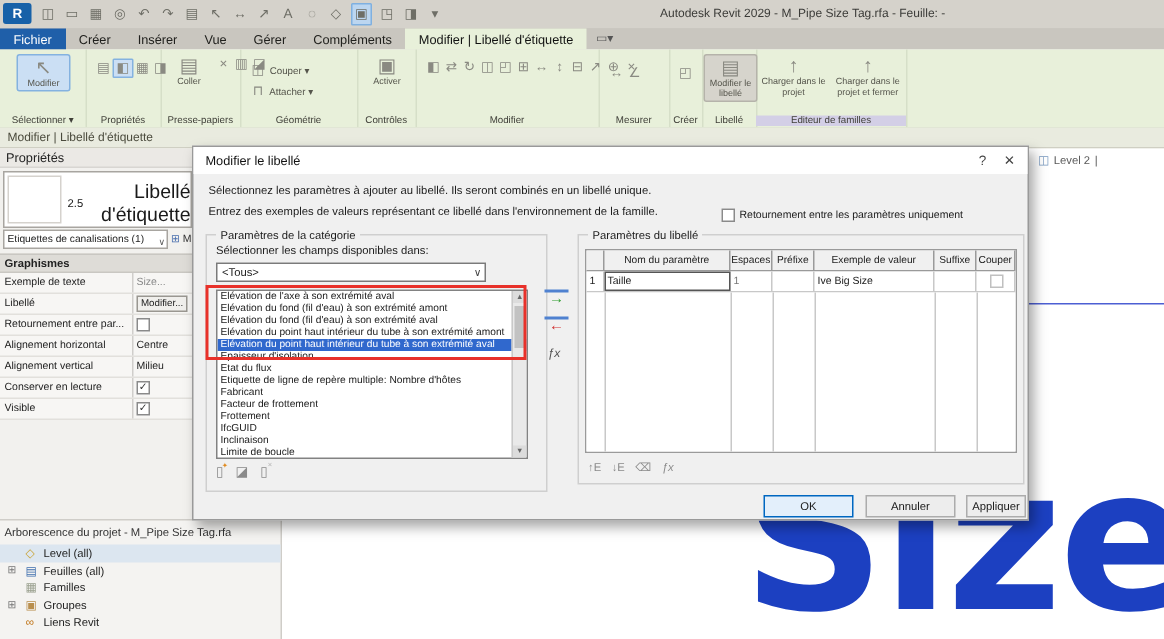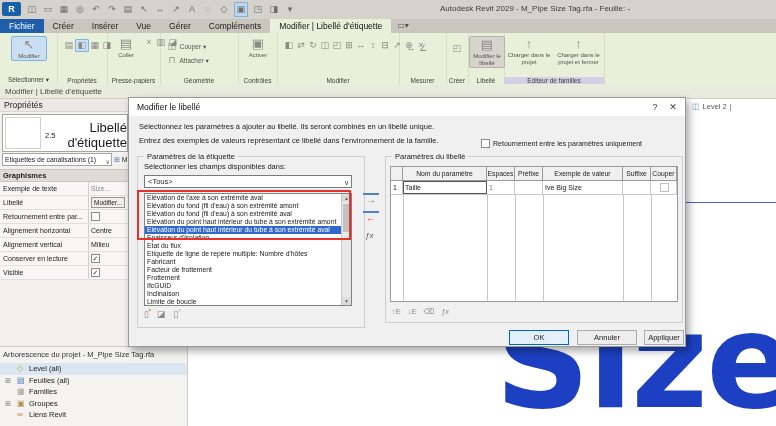--- a/index.html
+++ b/index.html
@@ -70,21 +70,21 @@
   
   .dialog{left:128px;top:97px;width:558px;height:250px;background:#f0f0f0;border:1px solid #999;box-shadow:3px 4px 8px rgba(0,0,0,.35);z-index:20;box-sizing:border-box;}
   .dtitle{position:absolute;left:0;top:0;width:100%;height:18px;background:#fff;line-height:18px;padding-left:8px;font-size:8.5px;color:#111;box-sizing:border-box;}
   .dhelp{position:absolute;top:0;width:16px;height:18px;line-height:18px;text-align:center;color:#444;font-size:9px;}
   .dline{position:absolute;left:10px;font-size:7.5px;color:#1a1a1a;white-space:nowrap;}
   .wrapcb{position:absolute;left:352px;top:41px;font-size:7px;color:#1a1a1a;display:flex;gap:3px;align-items:center;}
   .wbox{width:7px;height:7px;border:1px solid #8a8a8a;background:#fff;display:inline-block;}
   .group{position:absolute;border:1px solid #cfcfcf;background:#f0f0f0;}
   .glegend{position:absolute;left:6px;top:-5px;background:#f0f0f0;padding:0 3px;font-size:7.5px;color:#1a1a1a;white-space:nowrap;}
   .fhint{position:absolute;left:6px;top:5px;font-size:7.5px;color:#1a1a1a;}
-  .combo{position:absolute;left:6px;top:18px;width:208px;height:13px;background:#fff;border:1px solid #7a7a7a;line-height:12px;font-size:7.5px;padding-left:3px;box-sizing:border-box;}
+  .combo{position:absolute;left:6px;top:18px;width:180px;height:13px;background:#fff;border:1px solid #7a7a7a;line-height:12px;font-size:7.5px;padding-left:3px;box-sizing:border-box;}
   .cArr{position:absolute;right:2px;top:1px;font-size:7px;color:#444;}
   .flist{position:absolute;left:6px;top:36px;width:208px;height:113px;background:#fff;border:1px solid #828282;overflow:hidden;box-sizing:border-box;}
   .fitem{height:8px;line-height:8px;font-size:6.8px;padding-left:2px;white-space:nowrap;color:#1a1a1a;}
   .fitem.sel{background:#3068cd;color:#fff;}
   .lscroll{position:absolute;right:0;top:0;width:9px;height:111px;background:#e9e9e9;border-left:1px solid #c9c9c9;}
   .sarr{position:absolute;left:0;width:9px;height:8px;font-size:5px;text-align:center;line-height:8px;color:#666;background:#dcdcdc;}
   .sthumb{position:absolute;left:1px;top:10px;width:7px;height:28px;background:#c2c2c2;}
   .picons{position:absolute;left:6px;top:152px;display:flex;gap:8px;}
   .picon{position:relative;font-size:9px;color:#8a8a8a;}
   .pbadge{position:absolute;right:-3px;top:-2px;font-size:5px;color:#e08a1e;}
@@ -313,21 +313,21 @@
     <div class="dhelp" style="right:22px;">?</div>
     <div class="dhelp" style="right:4px;">✕</div>
     <div class="dline" style="top:38px;">Entrez des exemples de valeurs représentant ce libellé dans l'environnement de la famille.</div>
     <div class="dline" style="top:24px;">Sélectionnez les paramètres à ajouter au libellé. Ils seront combinés en un libellé unique.</div>
     <div class="wrapcb">
       <span class="wbox"></span>
       <span>Retournement entre les paramètres uniquement</span>
     </div>
 
     <div class="group" style="left:8px;top:58px;width:226px;height:170px;">
-      <div class="glegend">Paramètres de la étiquette</div>
+      <div class="glegend">Paramètres de la catégorie</div>
       <div class="fhint">Sélectionner les champs disponibles dans:</div>
       <div class="combo">
         <span>&lt;Tous&gt;</span>
         <span class="cArr">∨</span>
       </div>
       <div class="flist" id="fieldlist">
         <div class="fitem">Elévation de l'axe à son extrémité aval</div>
           <div class="fitem">Elévation du fond (fil d'eau) à son extrémité amont</div>
           <div class="fitem">Elévation du fond (fil d'eau) à son extrémité aval</div>
           <div class="fitem">Elévation du point haut intérieur du tube à son extrémité amont</div>

